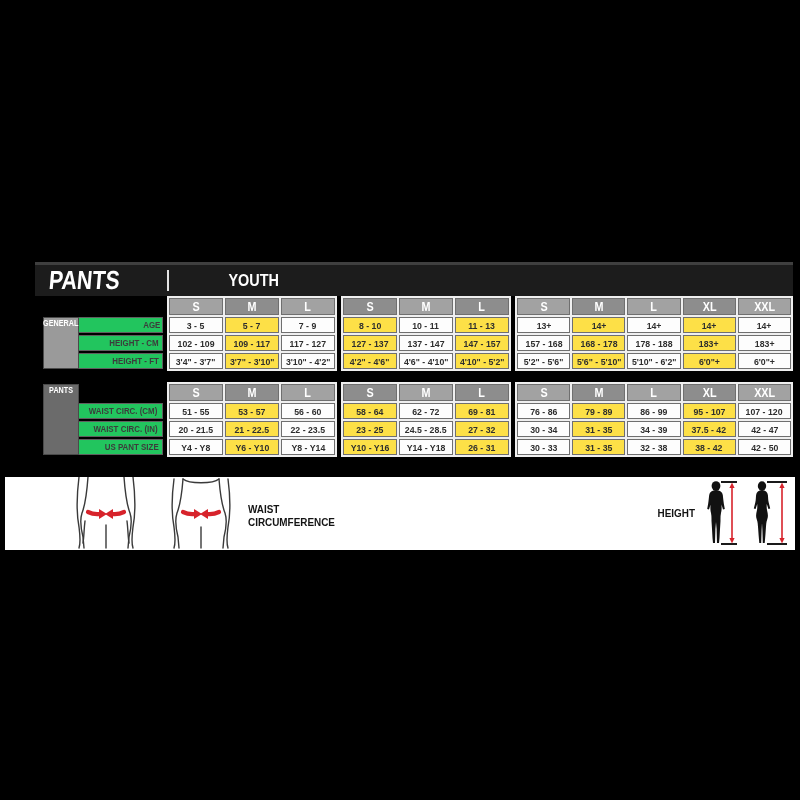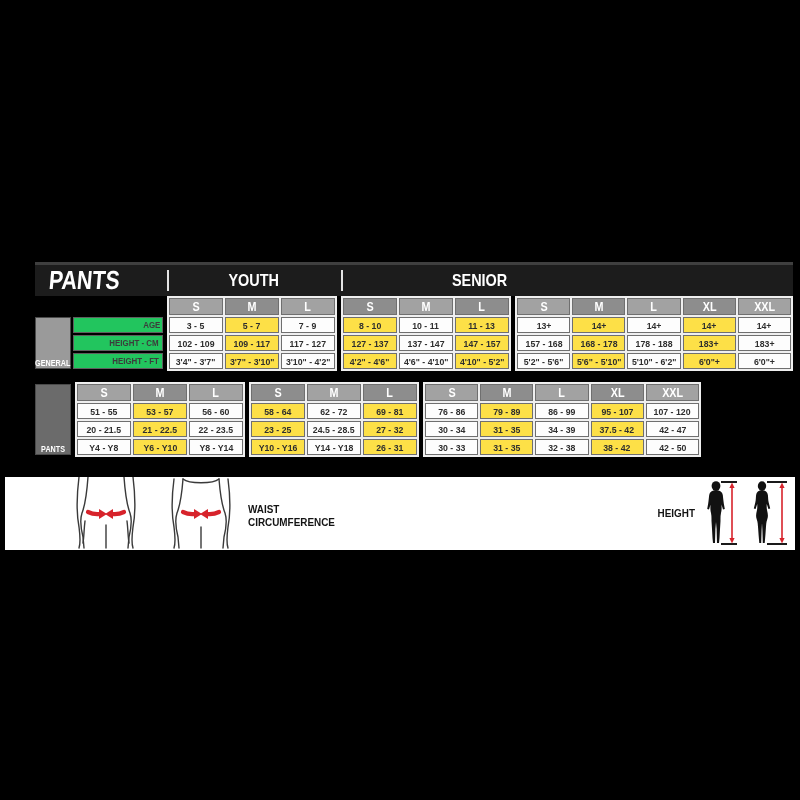--- a/index.html
+++ b/index.html
@@ -13,21 +13,21 @@
   .corner span{color:#fff;font-weight:bold;font-size:26px;letter-spacing:0px;
                transform:scaleX(.82) skewX(-6deg);transform-origin:left center;white-space:nowrap;}
   .gseg{position:relative;display:flex;align-items:center;justify-content:center;height:100%;}
   .gseg::before{content:"";position:absolute;left:0;top:15%;height:70%;width:2px;background:#e3e3e3;}
   .gseg span{color:#fff;font-weight:bold;font-size:17px;transform:scaleX(.85);white-space:nowrap;}
   .gw1{width:174px}.gw2{width:174px}.gw3{width:278px}
   
   .section{display:flex;margin-top:0;}
   .sec2{margin-top:11px;}
   .catcol{width:36px;position:relative;}
-  .catbox{position:absolute;left:0;width:36px;display:flex;align-items:flex-end;justify-content:center;
+  .catbox{position:absolute;left:8px;width:36px;display:flex;align-items:flex-start;justify-content:center;
           border:1px solid #4a4a4a;box-sizing:border-box;}
   .catbox span{color:#fff;font-weight:bold;font-size:8.5px;transform:scaleX(.85);white-space:nowrap;}
   .cat-general{top:21px;height:52px;background:#9a9a9a;}
   .cat-pants{top:2px;height:71px;background:#6b6b6b;}
   .labelcol{width:90px;margin-left:2px;padding-top:21px;box-sizing:border-box;}
   .labelcell{height:16px;margin-bottom:2px;background:#22c55e;border:1px solid #5f5f5f;
              box-sizing:border-box;display:flex;align-items:center;justify-content:flex-end;}
   .labelcell span{font-size:9px;font-weight:bold;color:#3c3c3c;transform:scaleX(.88);white-space:nowrap;}
   .block{background:#efefef;margin-left:4px;padding:2px;box-sizing:border-box;display:grid;gap:2px;}
   .bw1{width:170px}.bw2{width:170px}.bw3{width:278px}
@@ -56,23 +56,20 @@
   <div class="tbl">
     <div class="band">
       <div class="corner">
         <span>PANTS</span>
       </div>
 
       <div style="display:flex;height:100%;" id="gh">
           <div class="gseg gw1">
             <span>YOUTH</span>
           </div>
-          <div class="gseg gw3">
-            <span>SENIOR</span>
-          </div>
         </div>
     </div>
     <div id="sections">
         <div class="section">
           <div class="catcol">
             <div class="catbox cat-general">
               <span>GENERAL</span>
             </div>
           </div>
           <div class="labelcol">
@@ -224,20 +221,31 @@
               <span>6'0"+</span>
             </div>
           </div>
         </div>
         <div class="section sec2">
           <div class="catcol">
             <div class="catbox cat-pants">
               <span>PANTS</span>
             </div>
           </div>
+          <div class="labelcol">
+            <div class="labelcell">
+              <span>WAIST CIRC. (CM)</span>
+            </div>
+            <div class="labelcell">
+              <span>WAIST CIRC. (IN)</span>
+            </div>
+            <div class="labelcell">
+              <span>US PANT SIZE</span>
+            </div>
+          </div>
           <div class="block bw1" style="grid-template-columns: repeat(3, 1fr);">
             <div class="cell hcell h-even">
               <span>S</span>
             </div>
             <div class="cell hcell h-odd">
               <span>M</span>
             </div>
             <div class="cell hcell h-even">
               <span>L</span>
             </div>

